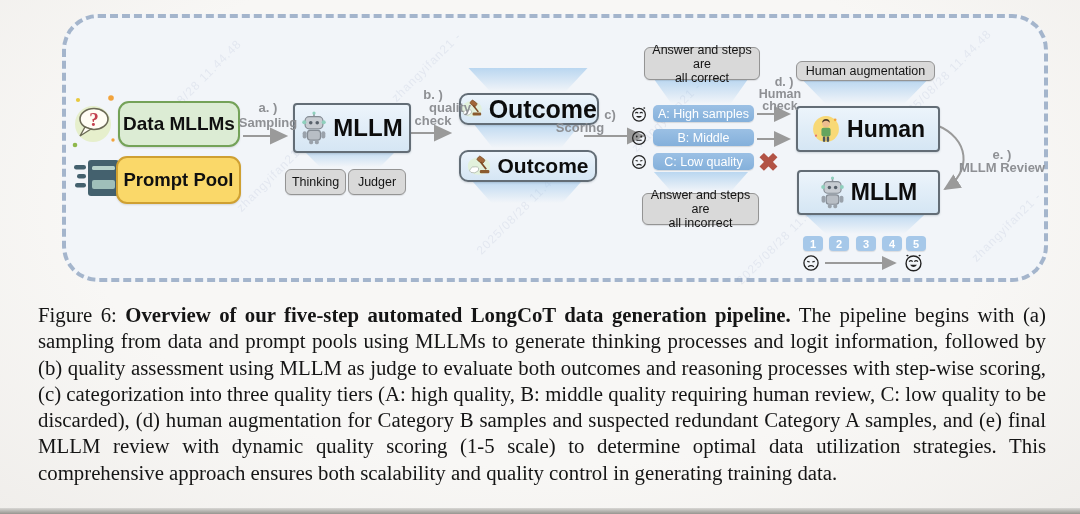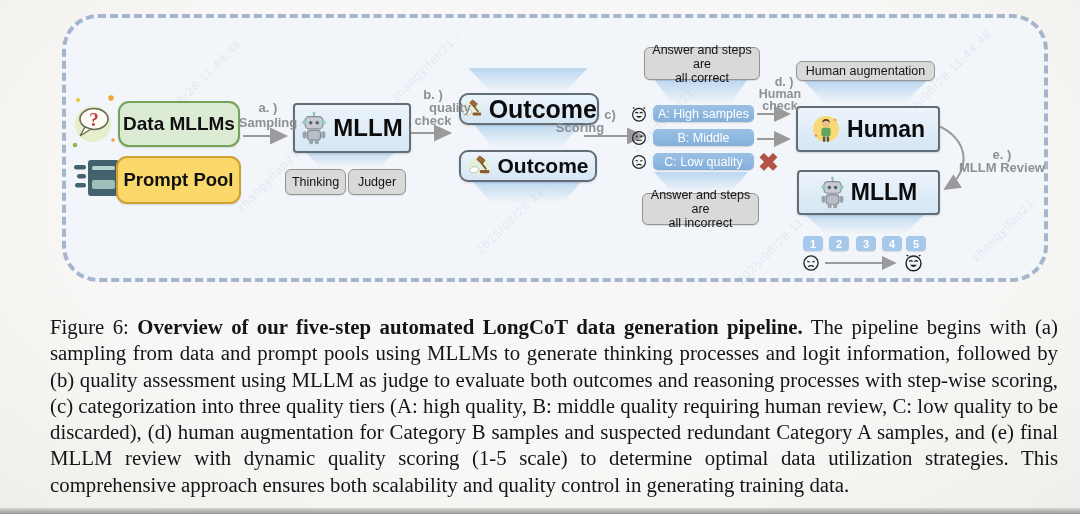--- a/index.html
+++ b/index.html
@@ -24,21 +24,21 @@
   .pool.green{background:#dcecd4;border:2.5px solid #74a258;}
   .pool.yellow{background:#fad869;border:2.5px solid #cfa032;}
   .steplabel{position:absolute;z-index:4;color:#8e9094;font-weight:bold;font-size:13px;text-align:center;line-height:1.0;white-space:nowrap;}
   .tierbar{position:absolute;z-index:3;background:linear-gradient(180deg,#9bc0e4,#84b0db);border-radius:5px;
            color:#ffffff;font-size:12.5px;font-weight:500;display:flex;align-items:center;justify-content:center;
            box-shadow:0 1px 1px rgba(0,0,0,0.12);}
   .rejectx{position:absolute;z-index:4;color:#b25345;font-size:25px;font-weight:bold;line-height:1;}
   .scalebox{position:absolute;z-index:3;background:#a6c8e9;border-radius:4px;color:#fff;font-size:11px;
             font-weight:bold;display:flex;align-items:center;justify-content:center;box-shadow:0 1px 1px rgba(0,0,0,0.1);}
   .emoji{position:absolute;z-index:4;}
-  .caption{position:absolute;left:38px;top:302px;width:1008px;margin:12px;z-index:5;
+  .caption{position:absolute;left:38px;top:302px;width:1008px;margin:0;z-index:5;
            font-family:"Liberation Serif",serif;font-size:20.8px;line-height:26.3px;color:#151515;
            text-align:justify;}
   .caption b{font-weight:bold;}
   .bottom-edge{position:absolute;left:0;right:0;bottom:0;height:6px;z-index:6;
                background:linear-gradient(180deg,#d8d7d4,#97958f);}
 </style>
 </head>
 <body>
 
 <div class="page">

